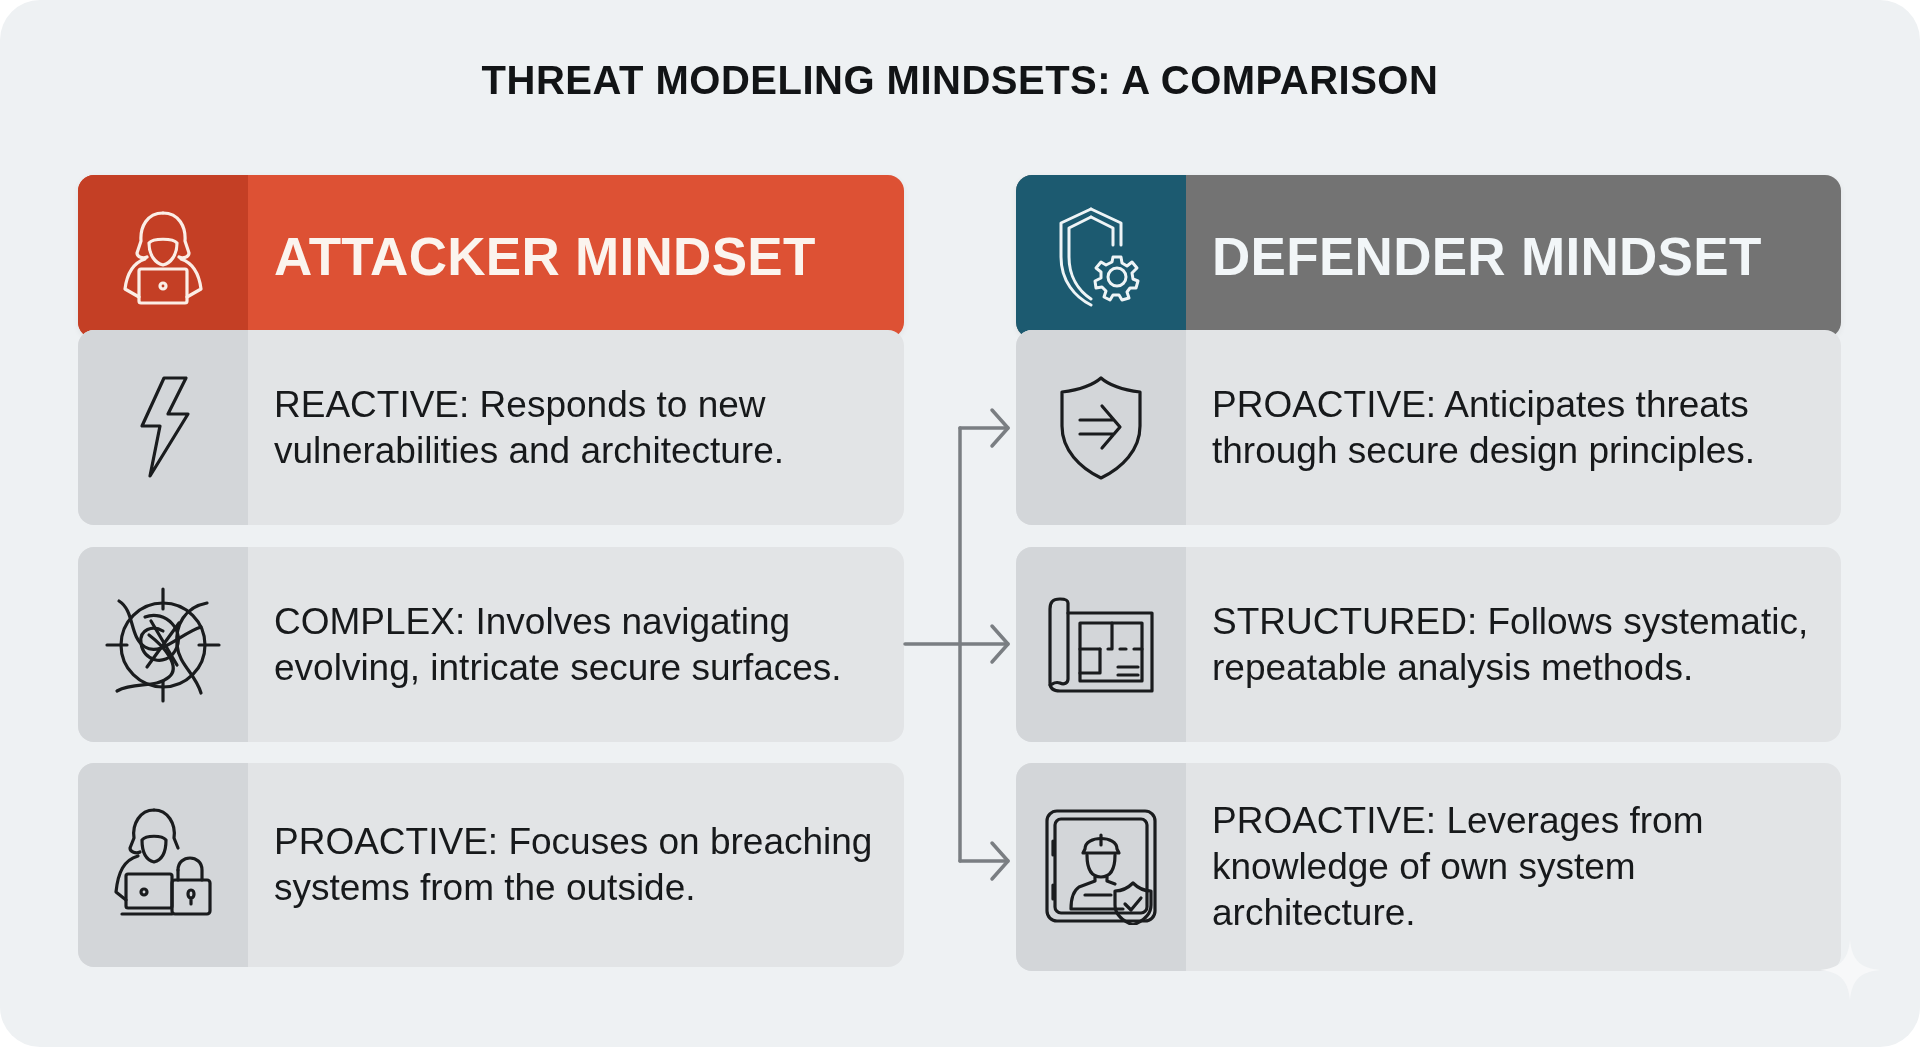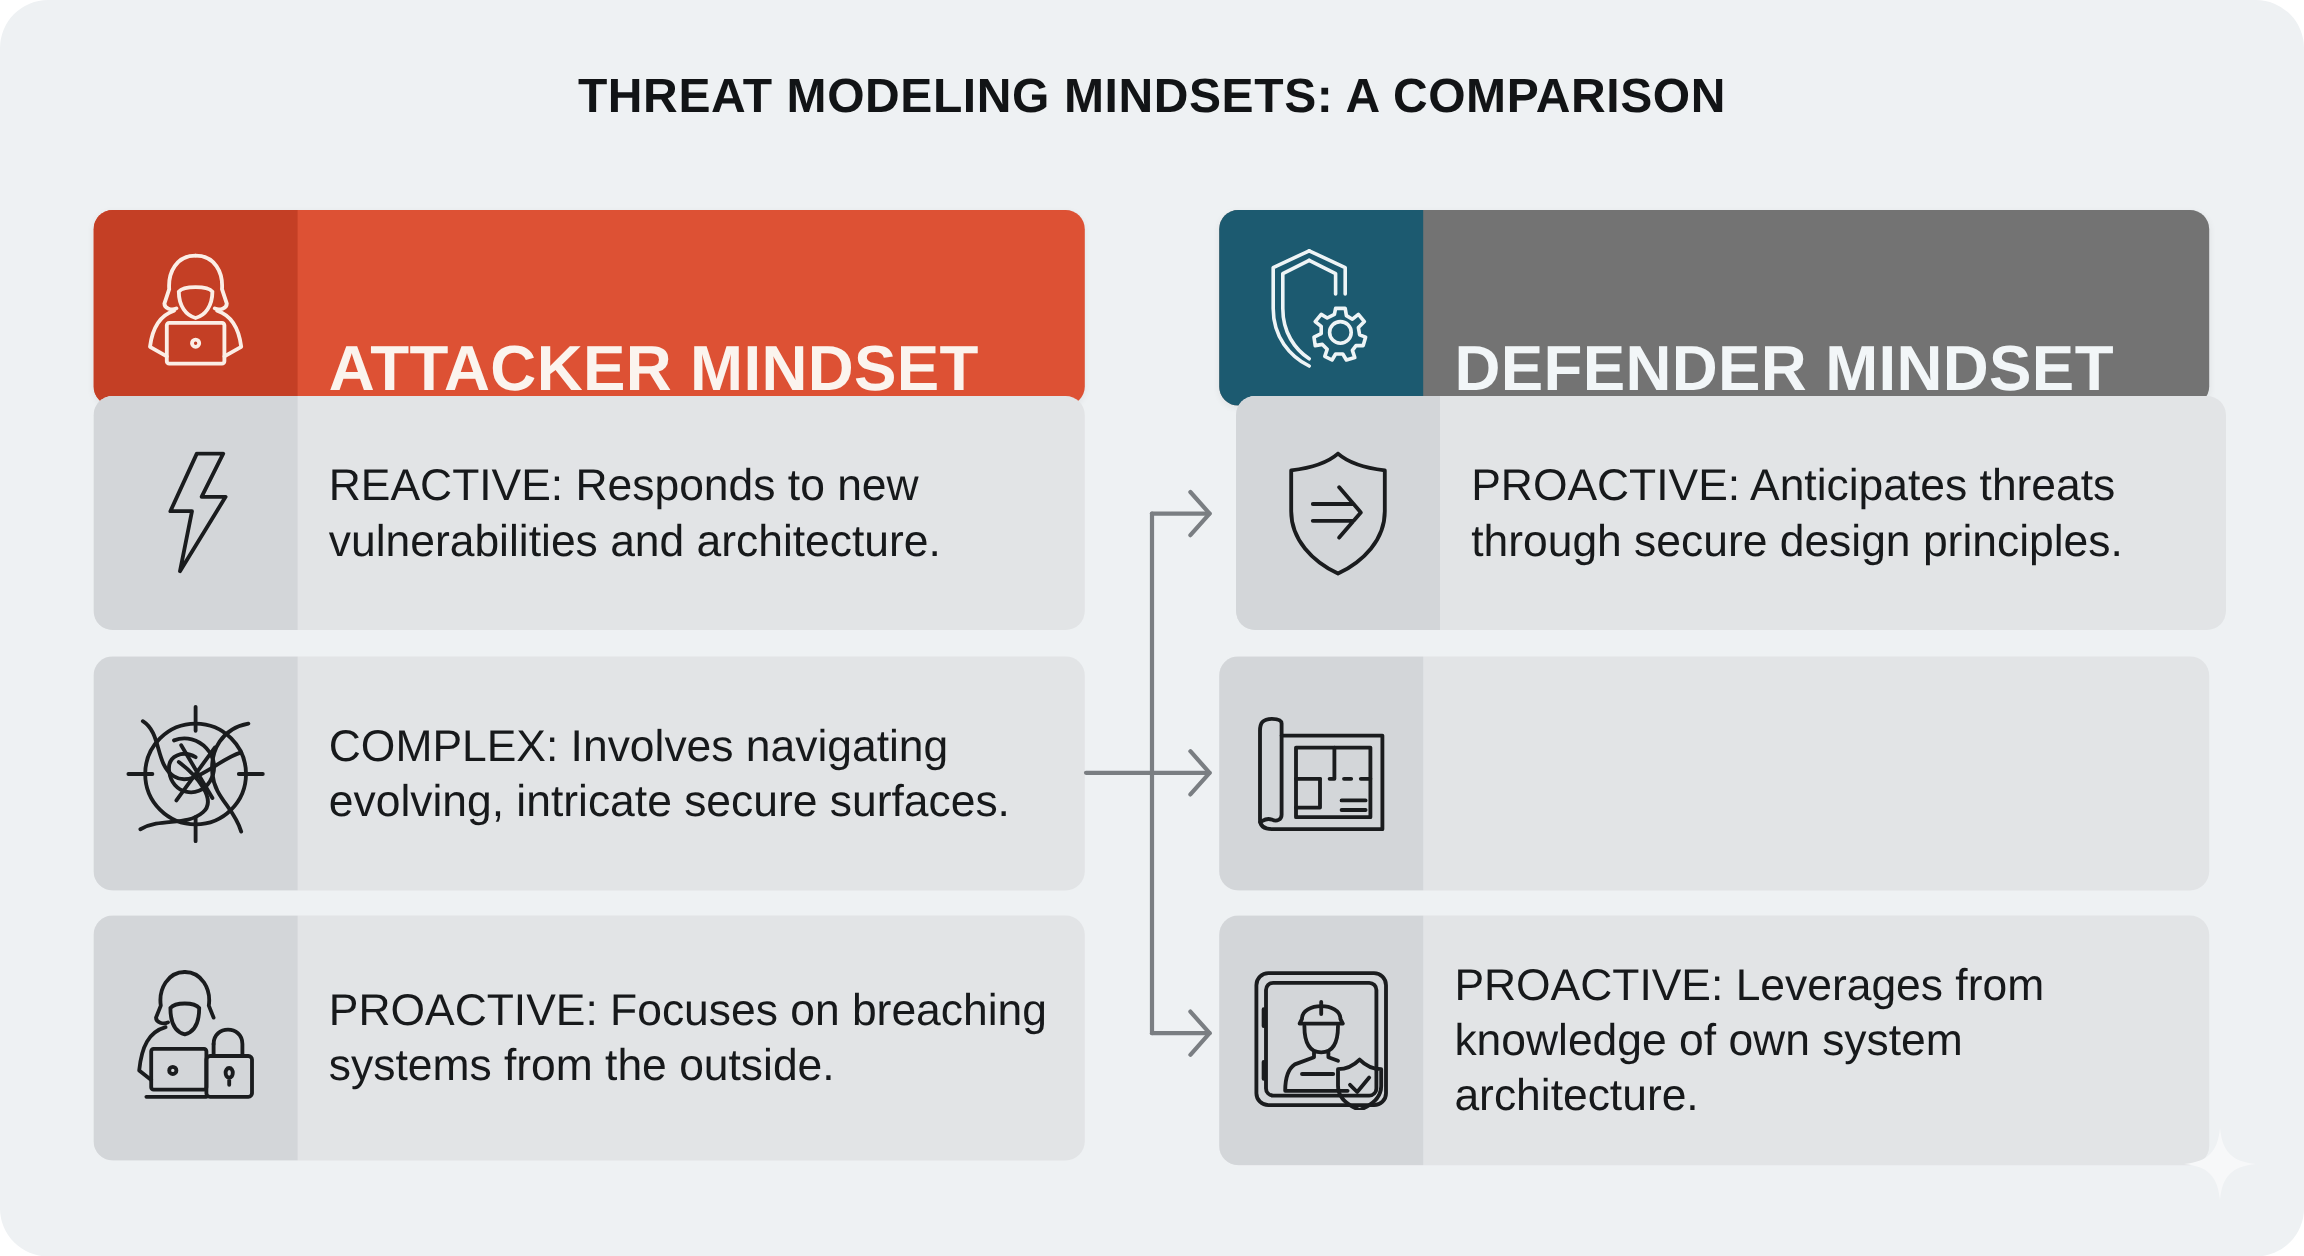--- a/index.html
+++ b/index.html
@@ -14,21 +14,21 @@
 
   .title {
     position: absolute; left: 0; top: 58px; width: 1920px;
     text-align: center;
     font-weight: 700; font-size: 40px; letter-spacing: 0.5px;
     color: #121416;
   }
 
   .header {
     position: absolute; height: 163px; border-radius: 16px; overflow: hidden;
-    display: flex; align-items: flex-end;
+    display: flex; align-items: center;
     box-shadow: 0 2px 6px rgba(0,0,0,0.06);
   }
   .header .icon-cell {
     width: 170px; height: 100%; display: flex; align-items: center; justify-content: center;
   }
   .header .label {
     padding-left: 26px; font-weight: 700; font-size: 53px; color: #fbf4ee; letter-spacing: 0.3px;
   }
   .header.attacker { background: #dd5134; }
   .header.attacker .icon-cell { background: #c43f25; }
@@ -136,41 +136,44 @@
         <path d="M70 62 L70 72"></path>
         <rect x="64" y="72" width="38" height="34" rx="3"></rect>
         <path d="M83 82 C79 82 79 90 83 90 L83 96 M83 82 C87 82 87 90 83 90"></path>
       </svg>
     </div>
     <div class="text">
       <span class="kw">PROACTIVE:</span><span> Focuses on breaching systems from the outside.</span>
     </div>
   </div>
 
-  <div class="card" style="left:1016px; top:330px; width:825px; height:195px;margin-left:14px;">
+  <div class="card" style="left:1016px; top:330px; width:825px; height:195px;">
     <div class="icon-cell">
       <svg width="90" height="104" viewBox="0 0 90 104" fill="none" stroke="#1a1c1e" stroke-width="3.2" stroke-linejoin="round" stroke-linecap="round">
         <path d="M45 2 C36 10 22 14 6 16 L6 50 C6 74 24 92 45 102 C66 92 84 74 84 50 L84 16 C68 14 54 10 45 2 Z"></path>
         <path d="M24 44 L58 44 M24 58 L58 58 M46 30 L64 51 L46 72"></path>
       </svg>
     </div>
     <div class="text">
       <span class="kw">PROACTIVE:</span><span> Anticipates threats through secure design principles.</span>
     </div>
   </div>
 
   <div class="card" style="left:1016px; top:547px; width:825px; height:195px;">
     <div class="icon-cell">
       <svg width="110" height="100" viewBox="0 0 110 100" fill="none" stroke="#1a1c1e" stroke-width="3.2" stroke-linejoin="round" stroke-linecap="round">
         <path d="M14 4 C6 4 4 8 4 14 L4 88 C4 94 8 96 14 96 L106 96 L106 18 L22 18 L22 8 C22 5 18 4 14 4 Z"></path>
         <path d="M22 18 L22 84 C22 88 18 90 14 88 C8 86 6 90 4 90"></path>
         <rect x="34" y="28" width="62" height="58"></rect>
         <path d="M66 28 L66 54 M34 54 L54 54 M62 54 L66 54 M74 54 L80 54 M88 54 L96 54"></path>
         <path d="M54 54 L54 78 L34 78 M72 72 L92 72 M72 80 L92 80"></path>
       </svg>
+    </div>
+    <div class="text">
+      <span class="kw">STRUCTURED:</span><span> Follows systematic, repeatable analysis methods.</span>
     </div>
   </div>
 
   <div class="card" style="left:1016px; top:763px; width:825px; height:208px;">
     <div class="icon-cell">
       <svg width="112" height="116" viewBox="0 0 112 116" fill="none" stroke="#1a1c1e" stroke-width="3.2" stroke-linejoin="round" stroke-linecap="round">
         <rect x="2" y="2" width="108" height="110" rx="10"></rect>
         <rect x="10" y="10" width="92" height="94" rx="6"></rect>
         <path d="M8 32 L8 46 M8 76 L8 90"></path>
         <path d="M40 40 C40 26 72 26 72 40 L74 44 L38 44 Z"></path>

